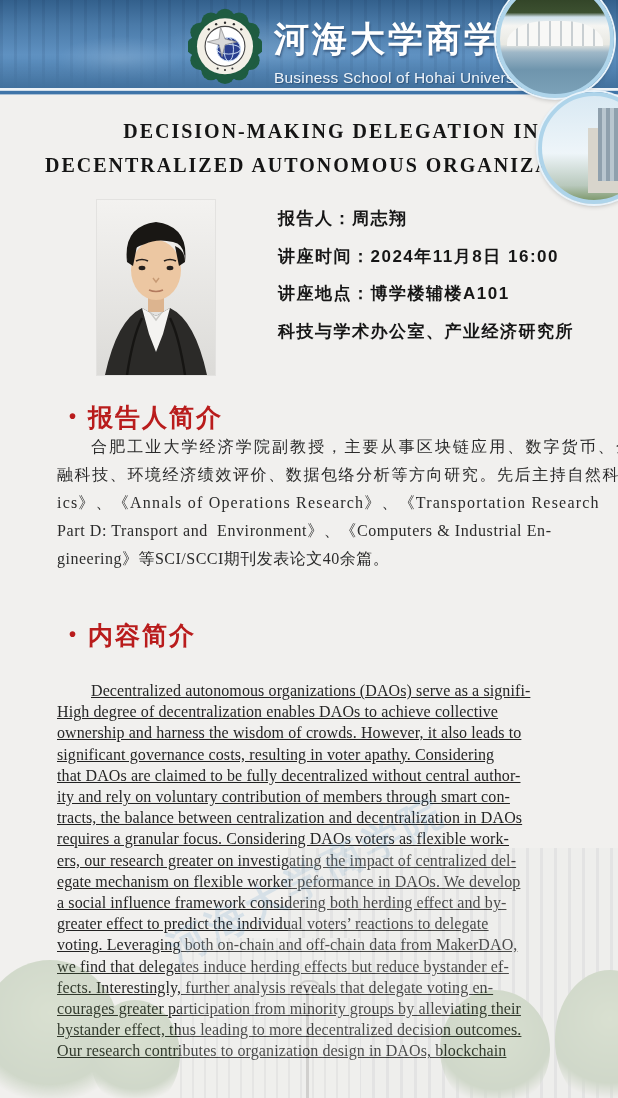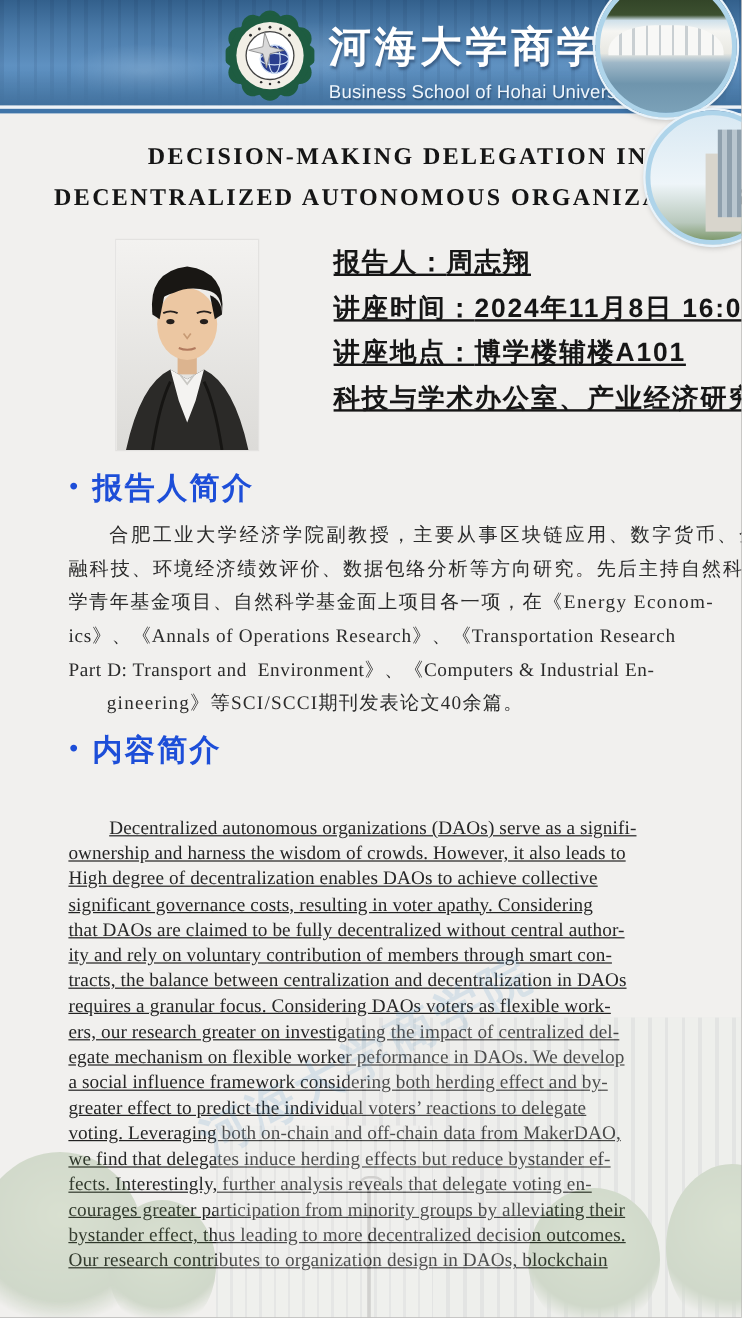--- a/index.html
+++ b/index.html
@@ -49,25 +49,25 @@
     background:repeating-linear-gradient(90deg,#8fa0ad 0 4px,#b9c6cf 4px 8px);box-shadow:-14px 16px 0 -4px #d8d5cc;}
   
   .title{margin:0;padding-top:114px;text-align:center;
     font-family:"Liberation Serif","DejaVu Serif",serif;font-weight:700;color:#151515;}
   .title div{font-size:20px;letter-spacing:2px;line-height:34px;white-space:pre;padding-left:45px;}
   
   .speaker-row{position:absolute;top:200px;left:97px;width:500px;display:flex;}
   .portrait{width:118px;height:175px;flex:0 0 auto;box-shadow:0 0 0 1px #e3e2e0;}
   .info{margin-left:63px;padding-top:0px;width:330px;
     font-family:"Liberation Sans","DejaVu Sans",sans-serif;font-weight:bold;color:#161616;}
-  .info-row{font-size:22px;line-height:37.5px;letter-spacing:1.5px;white-space:pre;text-decoration:underline;}
-  
-  .sec-h{position:absolute;left:58px;margin:0;
+  .info-row{font-size:17px;line-height:37.5px;letter-spacing:1.5px;white-space:pre;}
+  
+  .sec-h{position:absolute;left:58px;margin:11px;
     font-family:"Liberation Sans","DejaVu Sans",sans-serif;font-weight:bold;
-    font-size:25px;color:#1d4ed8;letter-spacing:2px;}
+    font-size:25px;color:#b91c1c;letter-spacing:2px;}
   .sec-h .bullet{font-size:20px;vertical-align:3px;margin-right:10px;}
   .sec1-h{top:390px;}
   .sec2-h{top:608px;}
   .para{position:absolute;left:57px;width:537px;}
   .para .line{white-space:pre;}
   .para1{top:433px;}
   .para1 .line{font-size:16px;line-height:28px;color:#2b2b2b;}
   .para1 .line:nth-child(1){letter-spacing:2.1px;text-indent:34px;}
   .para1 .line:nth-child(2){letter-spacing:1.6px;}
   .para1 .line:nth-child(3){letter-spacing:1.2px;}
@@ -195,33 +195,32 @@
       <div class="info-row"><span></span><span>科技与学术办公室、产业经济研究所</span></div>
     </div>
   </div>
 
   <h2 class="sec-h sec1-h">
     <span class="bullet">•</span><span>报告人简介</span>
   </h2>
   <div class="para para1">
       <div class="line">合肥工业大学经济学院副教授，主要从事区块链应用、数字货币、金</div>
       <div class="line">融科技、环境经济绩效评价、数据包络分析等方向研究。先后主持自然科</div>
-      <div class="line">学青年基金项目、自然科学基金面上项目各一项，在《Energy Econom-</div>
       <div class="line">ics》、《Annals of Operations Research》、《Transportation Research</div>
       <div class="line">Part D: Transport and  Environment》、《Computers &amp; Industrial En-</div>
       <div class="line last">gineering》等SCI/SCCI期刊发表论文40余篇。</div>
     </div>
 
   <h2 class="sec-h sec2-h">
     <span class="bullet">•</span><span>内容简介</span>
   </h2>
   <div class="para para2">
       <div class="line">Decentralized autonomous organizations (DAOs) serve as a signifi-</div>
+      <div class="line">High degree of decentralization enables DAOs to achieve collective</div>
       <div class="line">ownership and harness the wisdom of crowds. However, it also leads to</div>
-      <div class="line">High degree of decentralization enables DAOs to achieve collective</div>
       <div class="line">significant governance costs, resulting in voter apathy. Considering</div>
       <div class="line">that DAOs are claimed to be fully decentralized without central author-</div>
       <div class="line">ity and rely on voluntary contribution of members through smart con-</div>
       <div class="line">tracts, the balance between centralization and decentralization in DAOs</div>
       <div class="line">requires a granular focus. Considering DAOs voters as flexible work-</div>
       <div class="line">ers, our research greater on investigating the impact of centralized del-</div>
       <div class="line">egate mechanism on flexible worker peformance in DAOs. We develop</div>
       <div class="line">a social influence framework considering both herding effect and by-</div>
       <div class="line">greater effect to predict the individual voters’ reactions to delegate</div>
       <div class="line">voting. Leveraging both on-chain and off-chain data from MakerDAO,</div>

